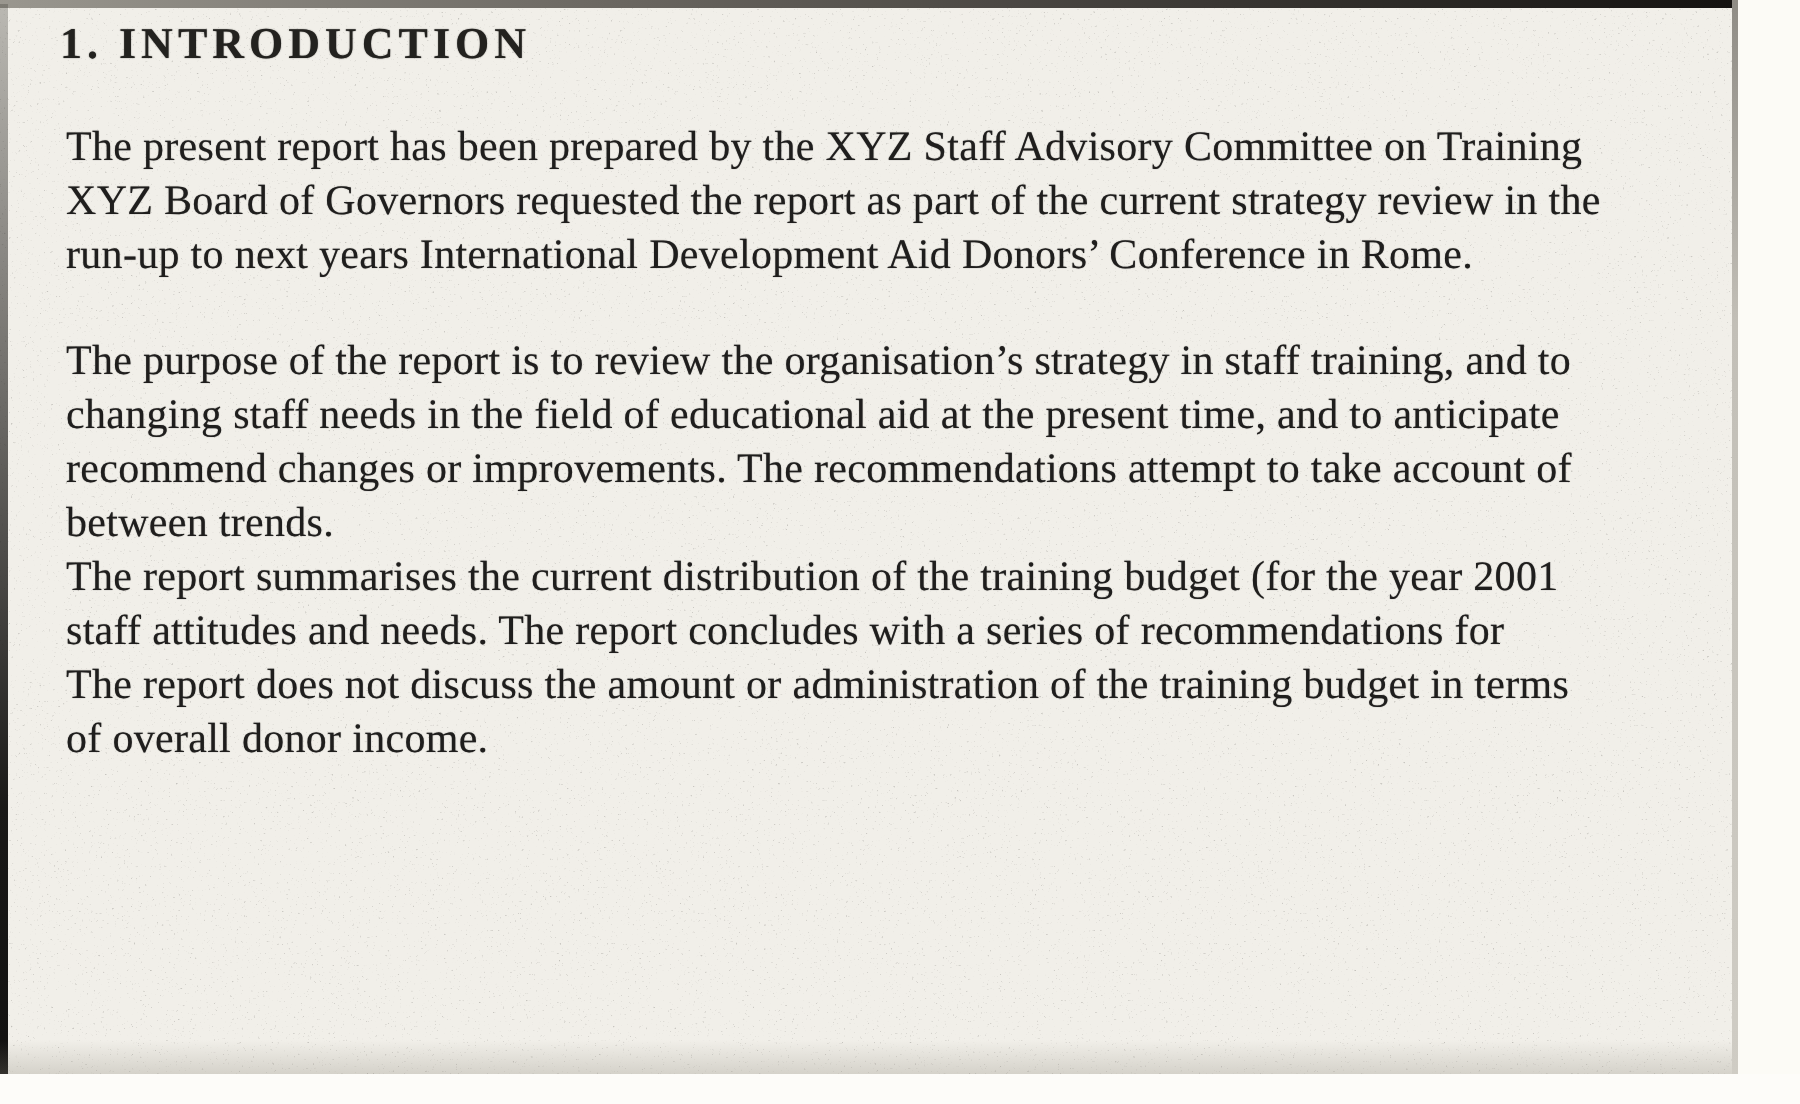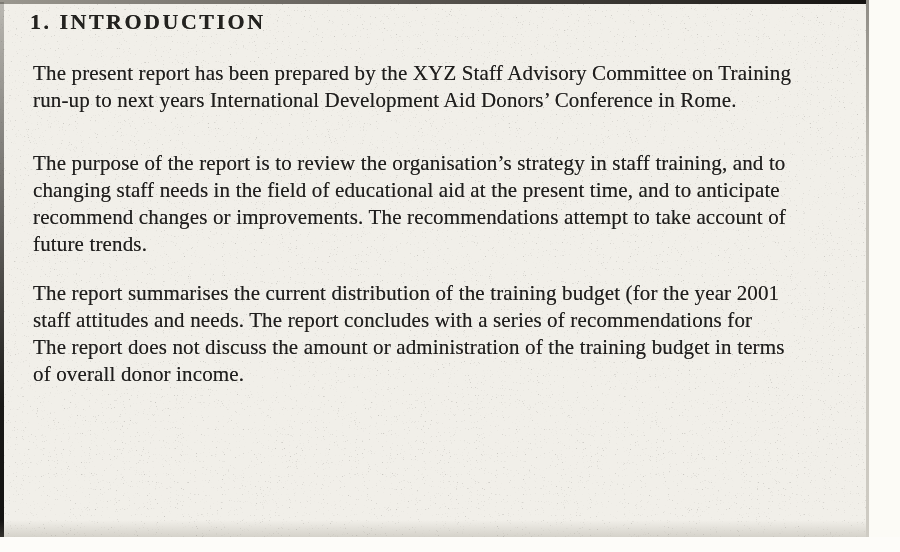--- a/index.html
+++ b/index.html
@@ -92,22 +92,22 @@
   }
   .para {
     margin-left: 33px;
     font-size: 21px;
     line-height: 27px;
     letter-spacing: 0.15px;
     text-shadow: 0 0 0.5px rgba(31,30,29,0.6);
     white-space: nowrap;
   }
   .para.p1 { margin-top: 25px; }
-  .para.p2 { margin-top: 36px; }
-  .para.p3 { margin-top: 22px; }
+  .para.p2 { margin-top: 26px; }
+  .para.p3 { }
   .para.p4 { }
   .text-line { display: block; }
 </style>
 </head>
 <body>
 
 <div class="viewport">
 
   <div class="scan-page">
 
@@ -121,28 +121,29 @@
       </filter>
       <rect width="868" height="552" filter="url(#scanNoise)"></rect>
     </svg>
 
     <div class="content">
 
       <h1 class="heading">1. INTRODUCTION</h1>
 
       <div class="para p1">
         <span class="text-line">The present report has been prepared by the XYZ Staff Advisory Committee on Training</span>
+        <span class="text-line">XYZ Board of Governors requested the report as part of the current strategy review in the</span>
         <span class="text-line">run-up to next years International Development Aid Donors’ Conference in Rome.</span>
       </div>
 
       <div class="para p2">
         <span class="text-line">The purpose of the report is to review the organisation’s strategy in staff training, and to</span>
         <span class="text-line">changing staff needs in the field of educational aid at the present time, and to anticipate</span>
         <span class="text-line">recommend changes or improvements. The recommendations attempt to take account of</span>
-        <span class="text-line">future trends.</span>
+        <span class="text-line">between trends.</span>
       </div>
 
       <div class="para p3">
         <span class="text-line">The report summarises the current distribution of the training budget (for the year 2001</span>
         <span class="text-line">staff attitudes and needs. The report concludes with a series of recommendations for</span>
       </div>
 
       <div class="para p4">
         <span class="text-line">The report does not discuss the amount or administration of the training budget in terms</span>
         <span class="text-line">of overall donor income.</span>

